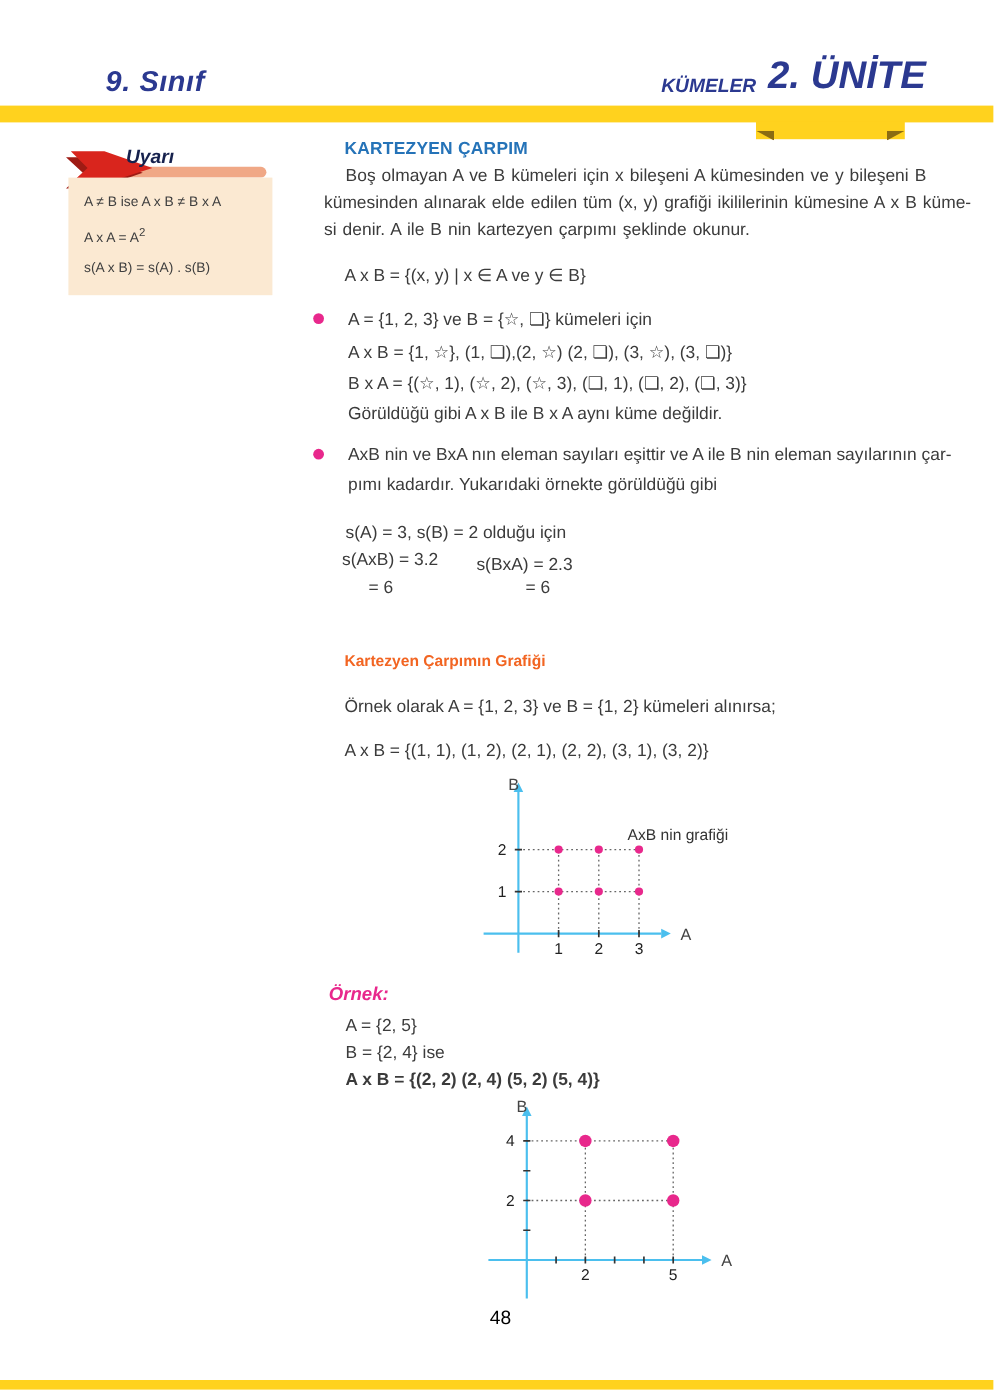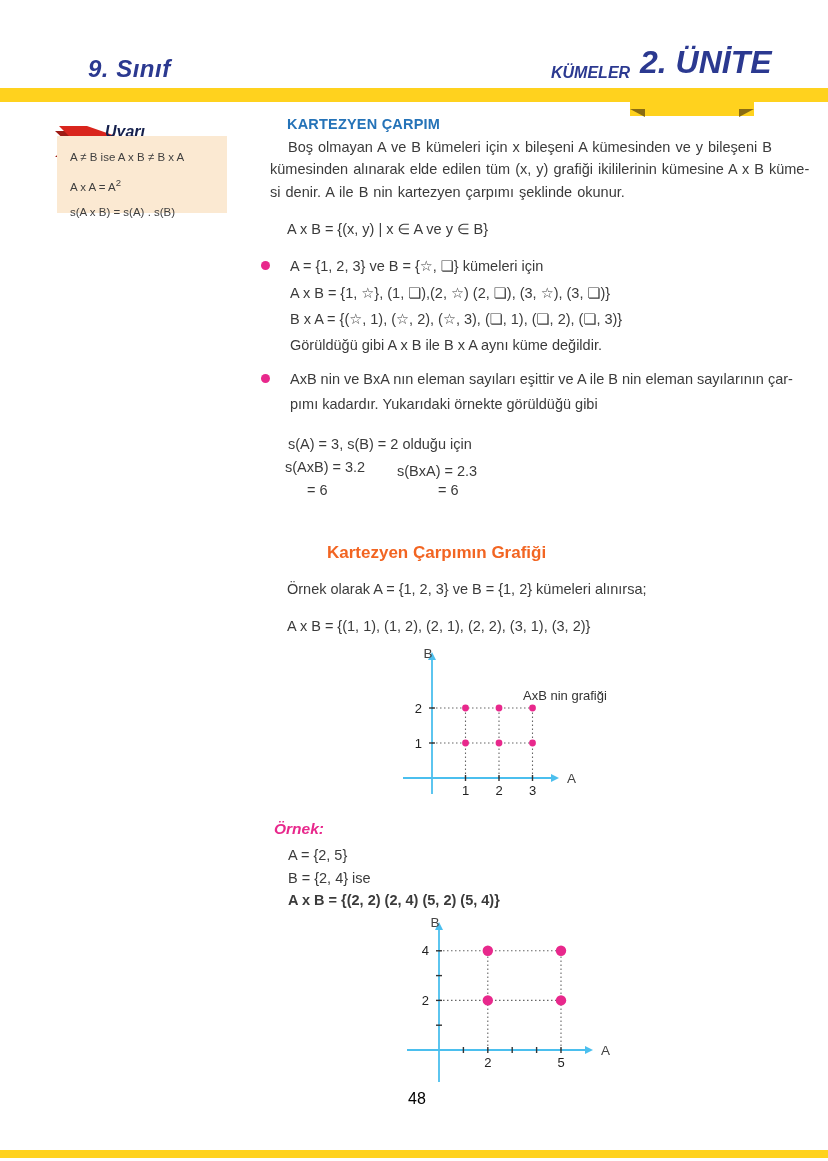--- a/index.html
+++ b/index.html
@@ -10,27 +10,27 @@
   .grade{left:88px;top:55px;font-size:24px;letter-spacing:.5px;}
   .sectionlbl{left:551px;top:64px;font-size:16px;}
   .unitlbl{left:640px;top:44px;font-size:32px;}
   .hbar{left:0;top:88px;width:828px;height:14px;background:#FFD21E;}
   .unittab{left:630px;top:101px;width:124px;height:15px;background:#FFD21E;}
   .fold{width:15px;height:8px;background:#8A6C12;top:109px;}
   .fold.l{left:630px;clip-path:polygon(0 0,100% 0,100% 100%);}
   .fold.r{left:739px;clip-path:polygon(0 0,100% 0,0 100%);}
   .salmonbar{left:74px;top:139px;width:148px;height:9px;background:#F0A886;border-radius:5px;}
   .warntitle{left:105px;top:123px;font-size:16px;font-weight:bold;font-style:italic;color:#16214D;}
-  .warnbox{left:57px;top:136px;width:170px;height:77px;background:#FBE9D2;
+  .warnbox{left:57px;top:148px;width:170px;height:98px;background:#FBE9D2;
            font-size:11.5px;color:#3f3f3f;padding:9px 0 0 13px;box-sizing:border-box;line-height:25px;}
   .bodytxt{font-size:14.5px;color:#3b3b3b;white-space:nowrap;}
   .mainhead{left:287px;top:116px;font-size:14.5px;font-weight:bold;color:#2573B8;letter-spacing:.2px;}
   .paraline{word-spacing:1px;}
   .dot{width:9px;height:9px;border-radius:50%;background:#E8288C;}
-  .orangehead{left:287px;top:543px;font-size:17px;font-weight:bold;color:#F26522;margin-left:40px;}
+  .orangehead{left:287px;top:543px;font-size:13px;font-weight:bold;color:#F26522;}
   .ornekhead{left:257px;top:820px;font-size:15.5px;font-weight:bold;font-style:italic;color:#E8288C;margin-left:17px;}
   .bold{font-weight:bold;}
   .pagenum{left:402px;top:1090px;width:30px;text-align:center;font-size:16px;color:#000000;}
   .bbar{left:0;top:1150px;width:828px;height:8px;background:#FFD21E;}
   svg text{font-family:"Liberation Sans", sans-serif;}
 </style>
 </head>
 <body>
 
 <div class="abs navy grade">9. Sınıf</div>

